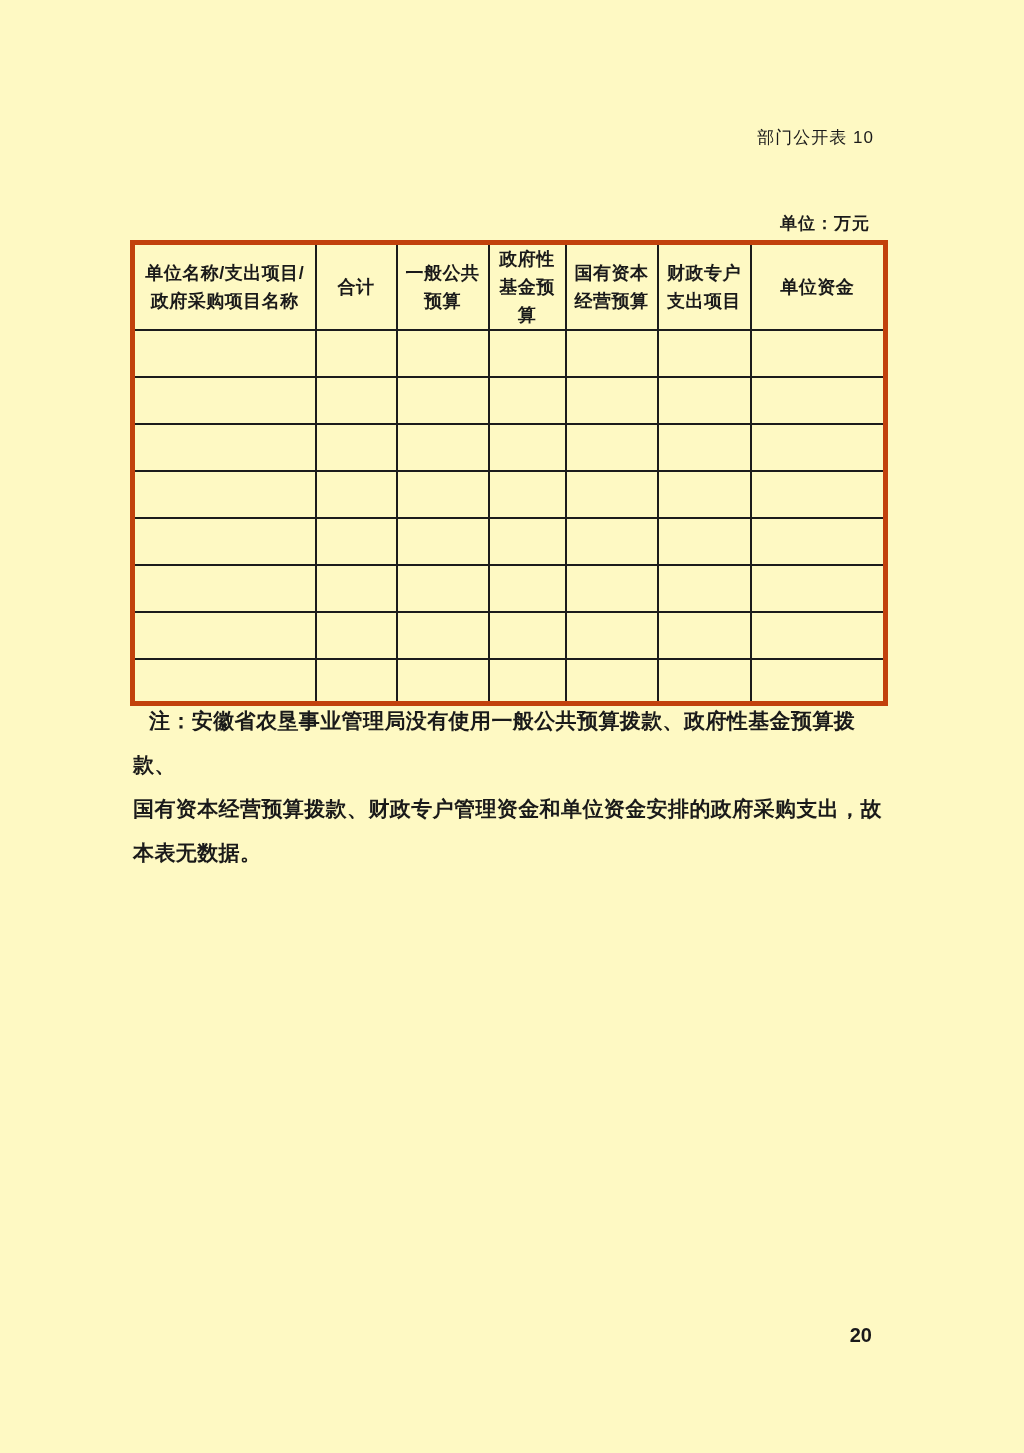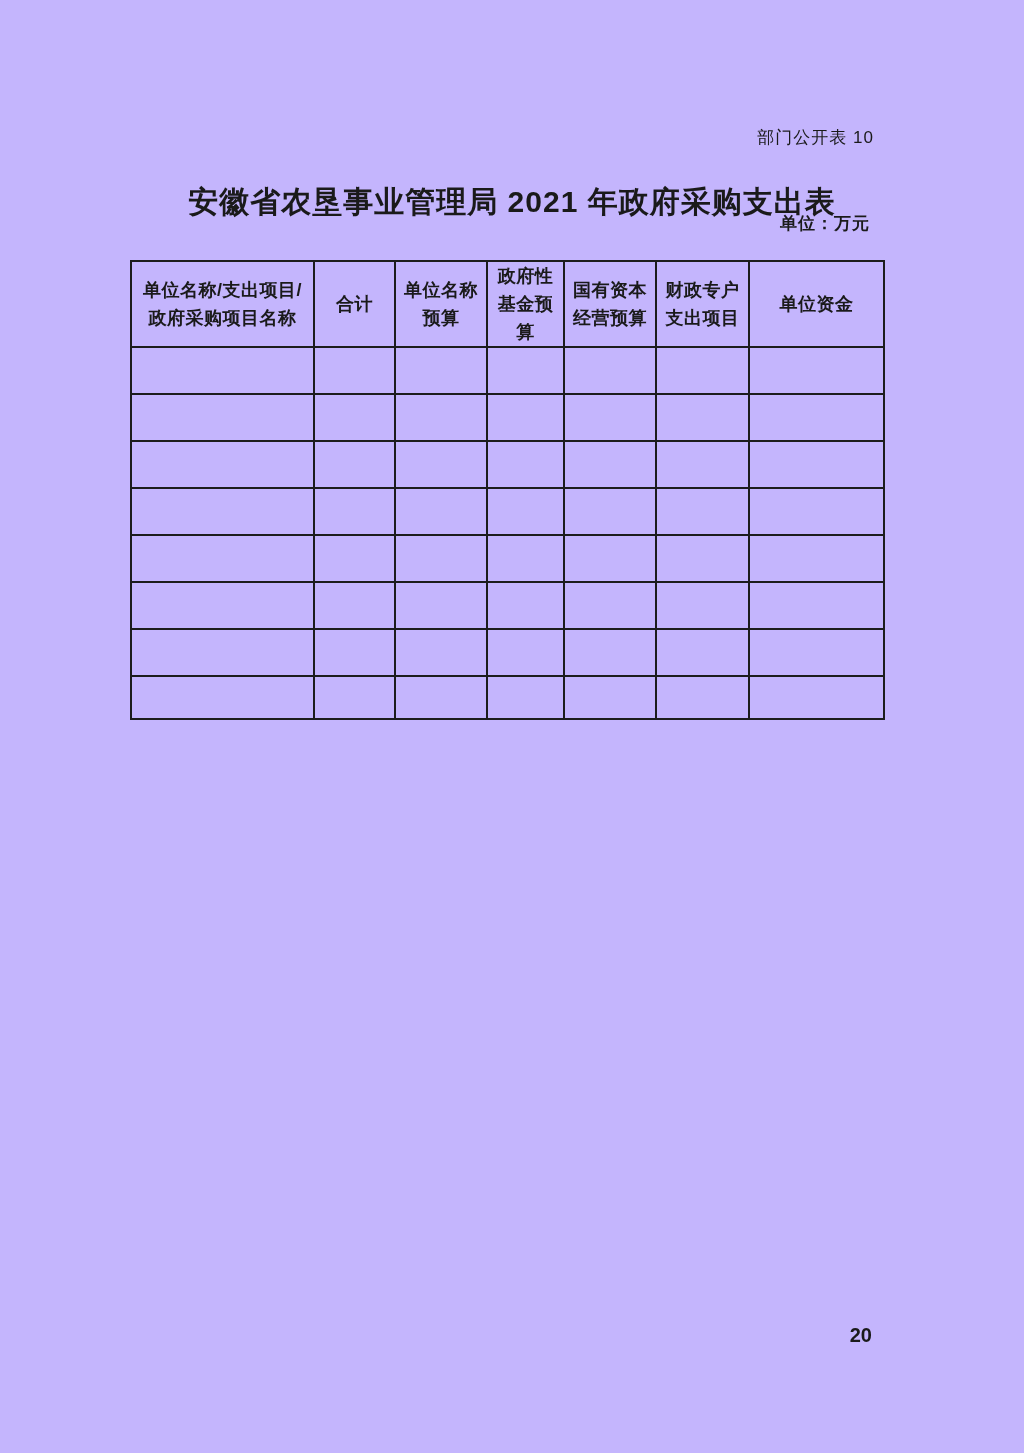--- a/index.html
+++ b/index.html
@@ -5,21 +5,21 @@
   html, body {
     margin: 0;
     padding: 0;
     background: #ffffff;
   }
   .page {
     position: relative;
     width: 1024px;
     height: 1453px;
     margin: 0 auto;
-    background: #c4b5fd;
+    background: #fef9c3;
     color: #1a1a1a;
     font-family: "Liberation Sans", sans-serif;
     overflow: hidden;
   }
   .doc-label {
     position: absolute;
     top: 126px;
     right: 150px;
     font-size: 17px;
     letter-spacing: 1px;
@@ -43,22 +43,21 @@
     font-weight: 700;
     letter-spacing: 1px;
   }
   table.proc-table {
     position: absolute;
     left: 130px;
     top: 240px;
     width: 753px;
     border-collapse: collapse;
     table-layout: fixed;
-    border: 2px solid #c2410c;
-    margin-top: 20px;
+    border: 5px solid #c2410c;
   }
   .proc-table th,
   .proc-table td {
     border: 2px solid #1c1c1c;
     padding: 0;
   }
   .proc-table th {
     height: 79px;
     font-size: 18px;
     font-weight: bold;
@@ -94,40 +93,39 @@
     font-weight: 600;
   }
 </style>
 </head>
 <body>
 
 <div class="page">
 
   <div class="doc-label">部门公开表 10</div>
 
-  <h1 class="page-title">安徽省农垦事业管理局 2021 年政府采购支出表</h1>
 
   <div class="unit-label">单位：万元</div>
 
   <table class="proc-table">
     <colgroup>
         <col style="width: 183px;">
         <col style="width: 81px;">
         <col style="width: 92px;">
         <col style="width: 77px;">
         <col style="width: 92px;">
         <col style="width: 93px;">
         <col style="width: 135px;">
       </colgroup>
     <thead>
       <tr>
         <th>单位名称/支出项目/
 政府采购项目名称</th>
         <th>合计</th>
-        <th>单位名称
+        <th>一般公共
 预算</th>
         <th>政府性
 基金预
 算</th>
         <th>国有资本
 经营预算</th>
         <th>财政专户
 支出项目</th>
         <th>单位资金</th>
       </tr>
@@ -201,16 +199,19 @@
           <td></td>
           <td></td>
           <td></td>
           <td></td>
           <td></td>
           <td></td>
         </tr>
       </tbody>
   </table>
 
+  <div class="note">注：安徽省农垦事业管理局没有使用一般公共预算拨款、政府性基金预算拨款、
+国有资本经营预算拨款、财政专户管理资金和单位资金安排的政府采购支出，故
+本表无数据。</div>
 
   <div class="page-number">20</div>
 
 </div>
 
 </body></html>

